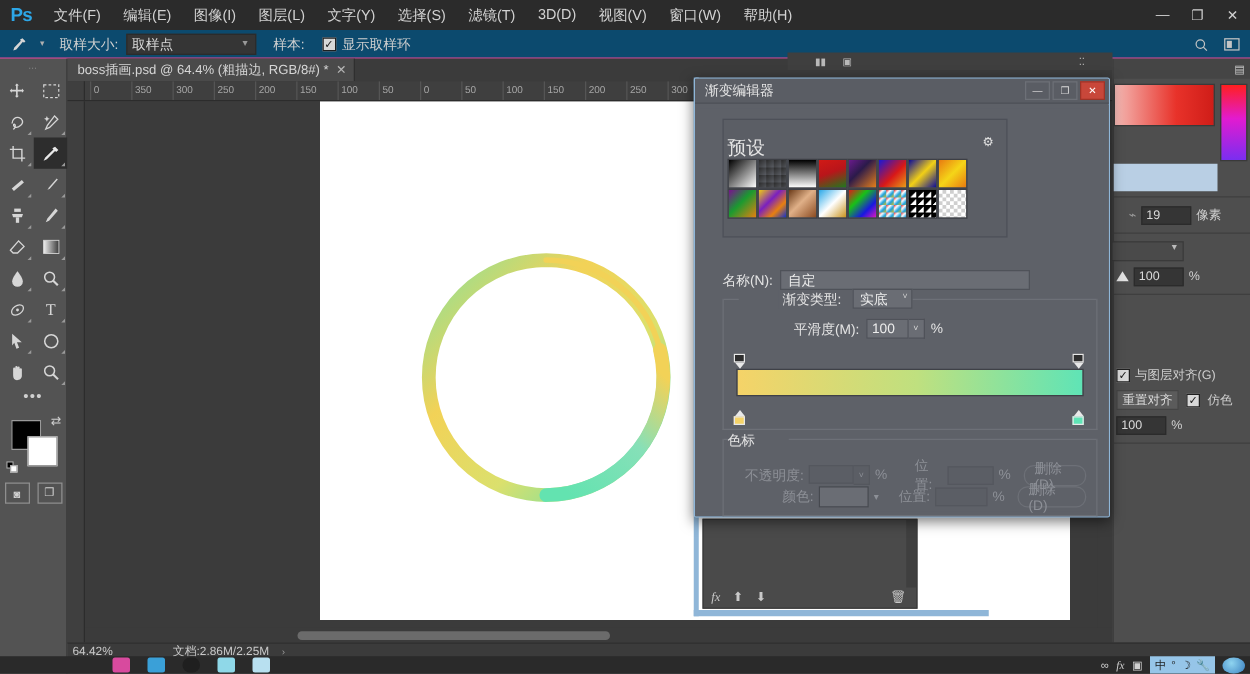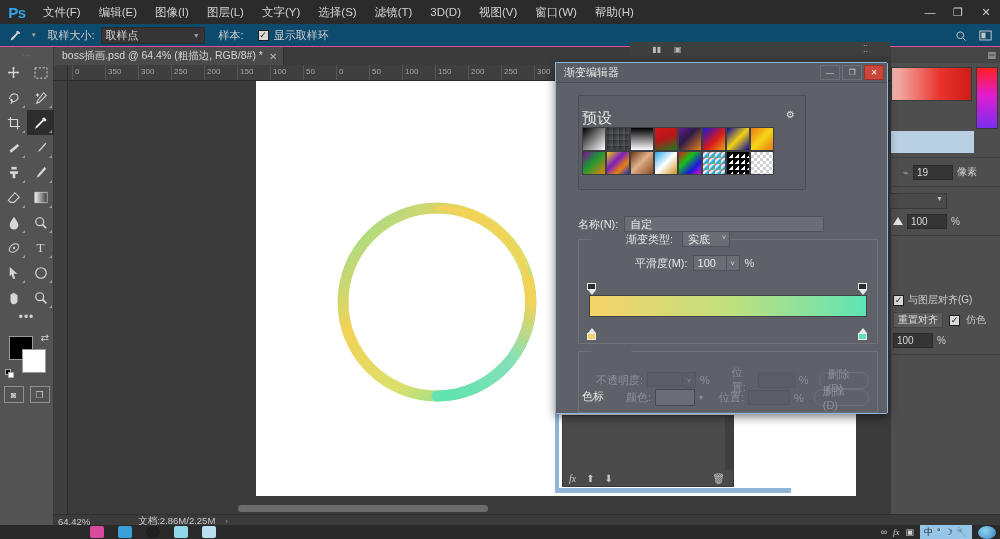--- a/index.html
+++ b/index.html
@@ -300,21 +300,21 @@
   .stop-bot .tri{ width:0;height:0;margin-left:1px;
     border-left:4px solid transparent;border-right:4px solid transparent;
     border-bottom:5px solid #e8e8e8;}
   .stop-bot .sq{ width:9px;height:7px;border:1px solid #e8e8e8;}
 
   .stops-fs{
     position:absolute; left:18px; top:264px; width:300px; height:62px;
     border:1px solid #6d7077; border-top:none;
   }
   .stops-legend{ position:absolute; left:22px; top:258px; font-size:11px;
-    color:#e4e4e4; background:#5e6168; padding-right:4px; z-index:2;margin-top:44px;}
+    color:#e4e4e4; background:#5e6168; padding-right:4px; z-index:2;}
   .sfs-l1{ position:absolute; left:0; top:0; width:12px; height:1px;
     background:#6d7077;}
   .sfs-l2{ position:absolute; right:0; top:0; left:52px; height:1px;
     background:#6d7077;}
   .stoprow{ position:absolute; left:10px; right:8px; display:flex;
     align-items:center; gap:4px; font-size:11px;}
   .stoprow.r1{ top:14px;}
   .stoprow.r2{ top:38px;}
   .dim{ color:#8d9097;}
   .sinput{ background:#5b5e65; border:1px solid #54575e; height:15px;

